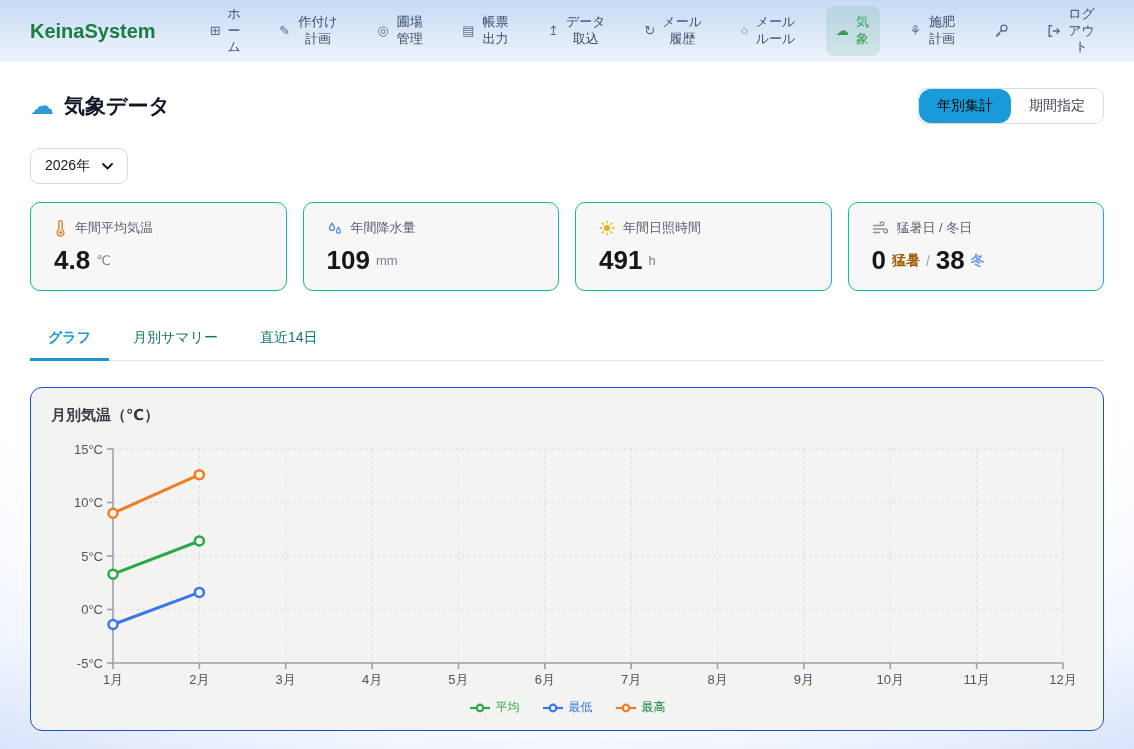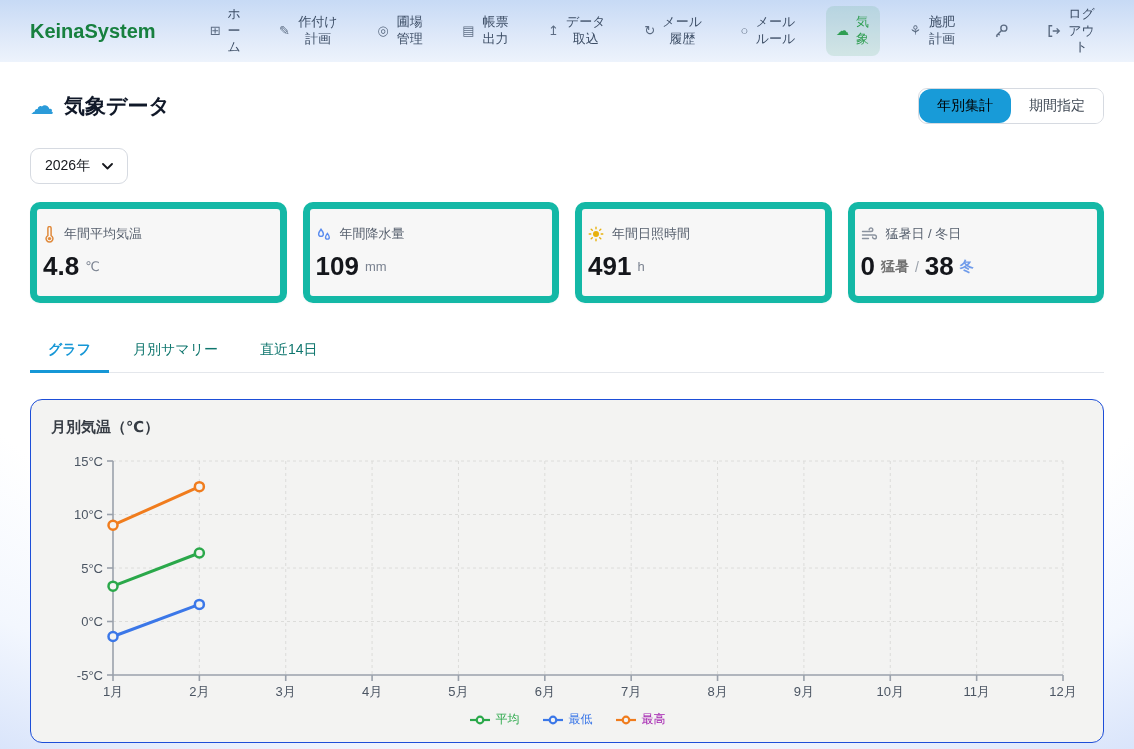--- a/index.html
+++ b/index.html
@@ -39,27 +39,27 @@
   .toggle-btn { border:none; background:#fff; padding:8px 18px; font-size:14px;
     color:#3f4854; cursor:pointer; font-family:inherit; }
   .toggle-btn.active { background:#189bd8; color:#000000; border-radius:12px; }
 
   .year-select { margin-top:24px; display:inline-flex; align-items:center; gap:12px;
     background:#fff; border:1px solid #d6dae1; border-radius:9px;
     padding:8px 14px; font-size:14px; color:#16181d; cursor:pointer; font-family:inherit; }
 
   
   .stats-row { margin-top:18px; display:grid; grid-template-columns:repeat(4,1fr); gap:16px; }
-  .stat-card { background:#f7f7f7; border:7px solid #14b8a6; border-radius:10px;
-    padding:16px 6px 14px; box-shadow:0 1px 2px rgba(20,40,80,.04); }
+  .stat-card { background:#f7f7f7; border:1px solid #14b8a6; border-radius:10px;
+    padding:16px 23px 14px; box-shadow:0 1px 2px rgba(20,40,80,.04); }
   .stat-head { display:flex; align-items:center; gap:8px; font-size:13px; color:#57606e; }
   .stat-value-row { margin-top:8px; display:flex; align-items:center; gap:6px; }
   .stat-value { font-size:26px; font-weight:bold; color:#14161b; }
   .stat-unit { font-size:13px; color:#7a8290; }
-  .hot-label { font-size:14px; color:#737373; font-weight:bold; }
+  .hot-label { font-size:14px; color:#a16207; font-weight:bold; }
   .cold-label { font-size:14px; color:#6f9bea; font-weight:bold; }
   .sep { font-size:14px; color:#9aa1ab; }
 
   
   .tabs { margin-top:28px; display:flex; gap:6px; border-bottom:1px solid #e4e7ec; }
   .tab { padding:10px 18px 11px; font-size:14px; color:#0f766e; cursor:pointer;
     border-bottom:3px solid transparent; margin-bottom:-1px; background:none; border-top:none;
     border-left:none; border-right:none; font-family:inherit; }
   .tab.active { color:#1697d6; font-weight:bold; border-bottom-color:#1697d6; }
 
@@ -300,21 +300,21 @@
         </svg>
         <span>平均</span>
       </div>
       <div class="legend-item" style="color: rgb(59, 119, 232);">
         <svg width="22" height="10">
           <line x1="1" y1="5" x2="21" y2="5" stroke-width="2.2" stroke="#3b77e8"></line>
           <circle cx="11" cy="5" r="3.3" fill="#f3f3f2" stroke-width="2.2" stroke="#3b77e8"></circle>
         </svg>
         <span>最低</span>
       </div>
-      <div class="legend-item" style="color: #a21caf; justify-content: center;">
+      <div class="legend-item" style="color: #15803d; justify-content: center;">
         <svg width="22" height="10">
           <line x1="1" y1="5" x2="21" y2="5" stroke-width="2.2" stroke="#f07c1d"></line>
           <circle cx="11" cy="5" r="3.3" fill="#f3f3f2" stroke-width="2.2" stroke="#f07c1d"></circle>
         </svg>
         <span>最高</span>
       </div>
     </div>
   </section>
 
 </main>

